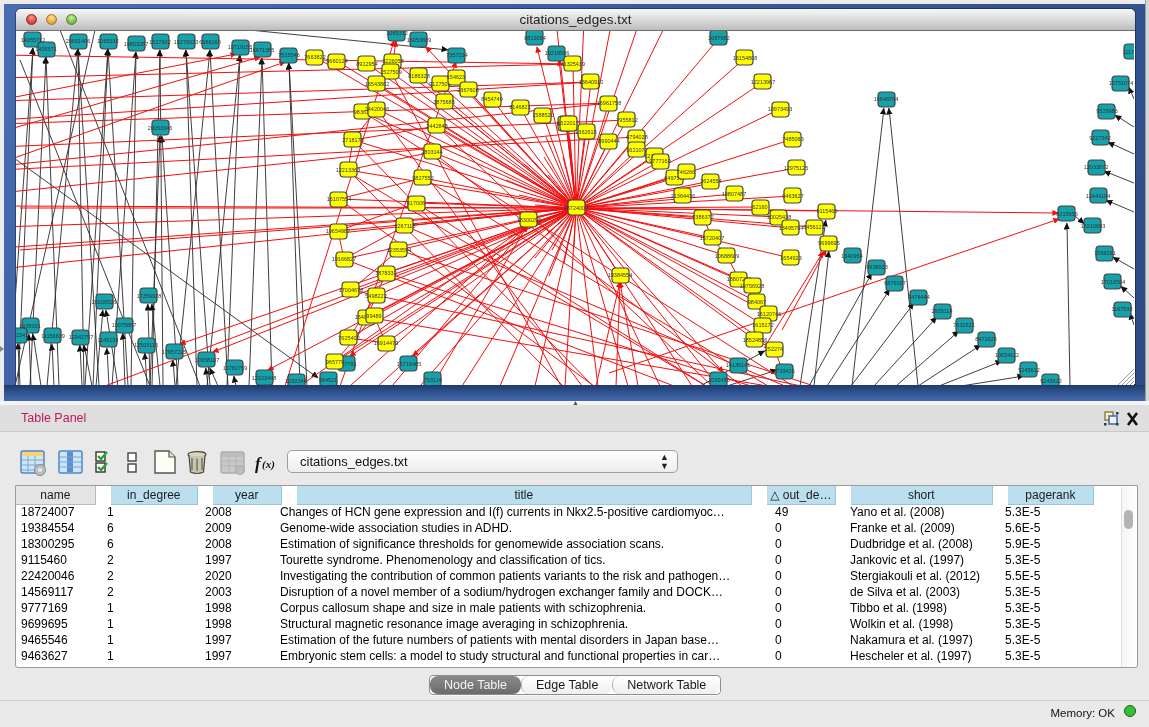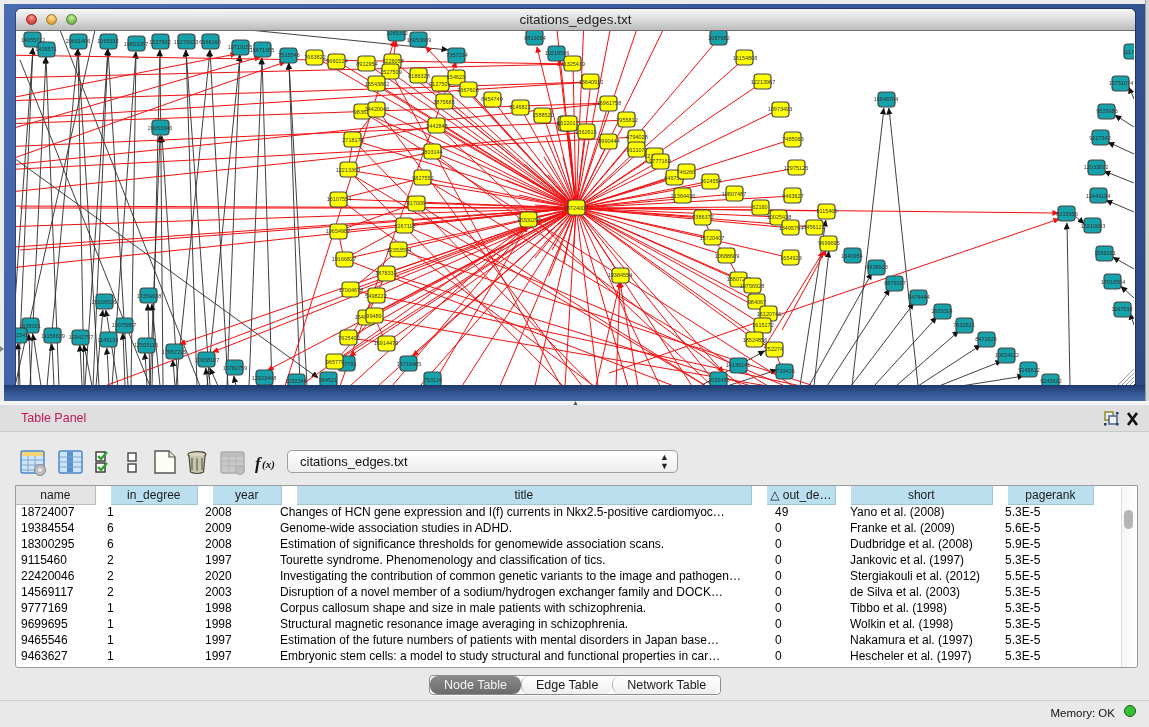--- a/index.html
+++ b/index.html
@@ -735,21 +735,21 @@
         <div class="c c2">1997</div>
         <div class="c c3">Tourette syndrome. Phenomenology and classification of tics.</div>
         <div class="c c4">0</div>
         <div class="c c5">Jankovic et al. (1997)</div>
         <div class="c c6">5.3E-5</div>
       </div>
 <div class="tr">
         <div class="c c0">22420046</div>
         <div class="c c1">2</div>
         <div class="c c2">2020</div>
-        <div class="c c3">Investigating the contribution of common genetic variants to the image and pathogen…</div>
+        <div class="c c3">Investigating the contribution of common patients variants to the risk and pathogen…</div>
         <div class="c c4">0</div>
         <div class="c c5">Stergiakouli et al. (2012)</div>
         <div class="c c6">5.5E-5</div>
       </div>
 <div class="tr">
         <div class="c c0">14569117</div>
         <div class="c c1">2</div>
         <div class="c c2">2003</div>
         <div class="c c3">Disruption of a novel member of a sodium/hydrogen exchanger family and DOCK…</div>
         <div class="c c4">0</div>

